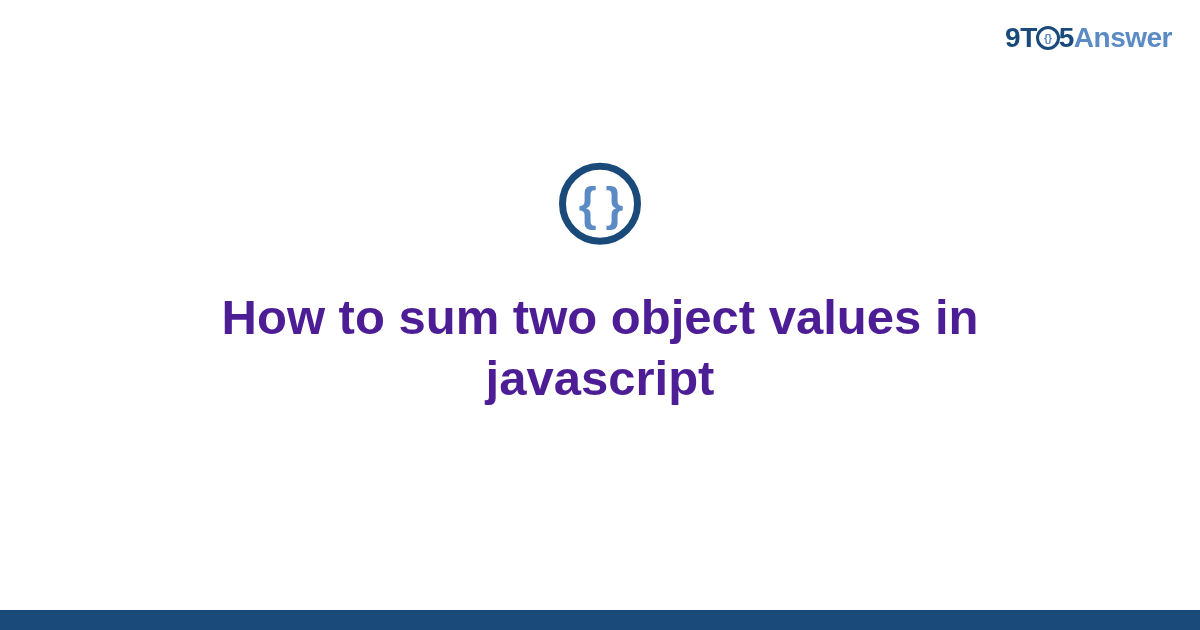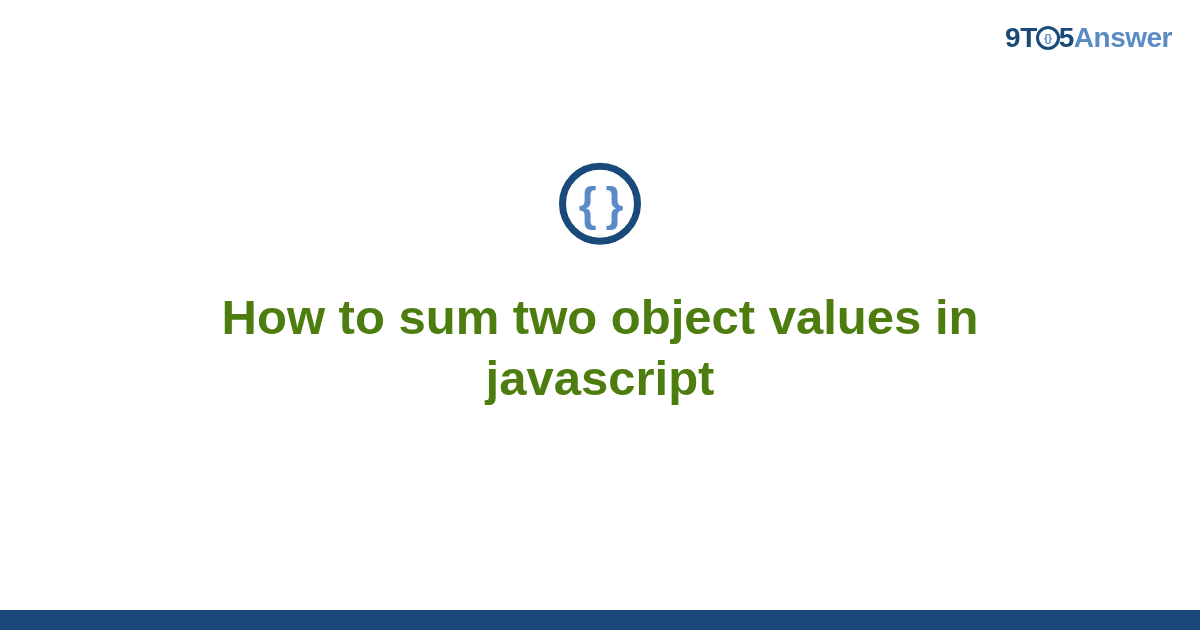--- a/index.html
+++ b/index.html
@@ -75,21 +75,21 @@
     .icon-braces {
       color: #5a8bc4;
       font-size: 46px;
       font-weight: 700;
       font-family: Arial, sans-serif;
       letter-spacing: -2px;
     }
     .title {
       font-size: 49px;
       font-weight: 700;
-      color: #4d7c0f;
+      color: #4c1d95;
       line-height: 1.25;
       max-width: 920px;
       margin: 16px auto;
     }
     .footer-bar {
       position: absolute;
       bottom: 0;
       left: 0;
       width: 100%;
       height: 20px;

